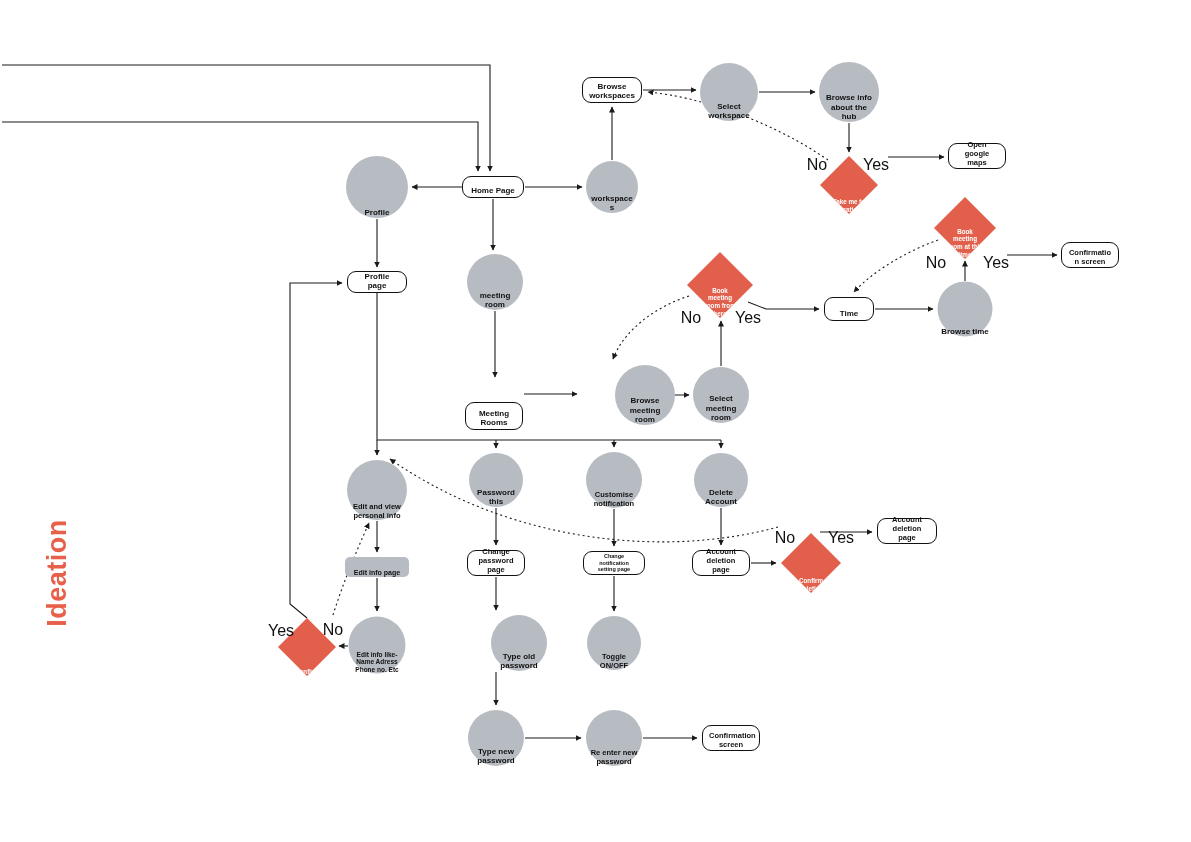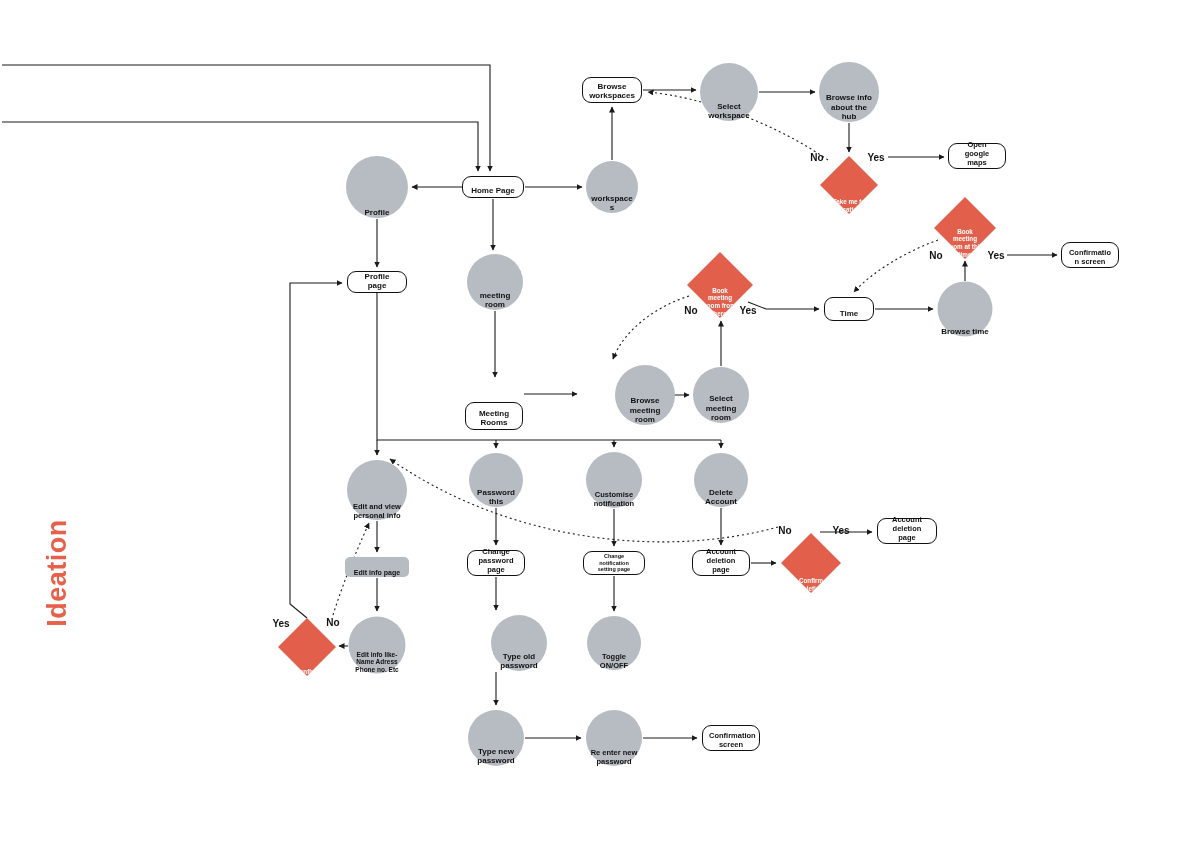--- a/index.html
+++ b/index.html
@@ -25,21 +25,21 @@
     clip-path:polygon(50% 0,100% 50%,50% 100%,0 50%);
   }
   .diamond > span{width:60%;}
   .fs75{font-size:7.5px;}
   .fs65{font-size:6.5px;}
   .fs55{font-size:5.5px;}
   .break{overflow-wrap:anywhere;}
 
   .edge-label{
     position:absolute;z-index:3;transform:translate(-50%,-50%);
-    font-size:10px;font-weight:700;color:#111;background:transparent;white-space:nowrap;
+    font-size:16px;font-weight:400;color:#111;background:transparent;white-space:nowrap;margin-top:8px;
   }
   .title{
     position:absolute;z-index:2;left:57px;top:573px;
     transform:translate(-50%,-50%) rotate(-90deg);
     color:var(--accent-text,#e6604a);font-size:27px;font-weight:700;letter-spacing:.5px;white-space:nowrap;
   }
 </style>
 </head>
 <body>
 

